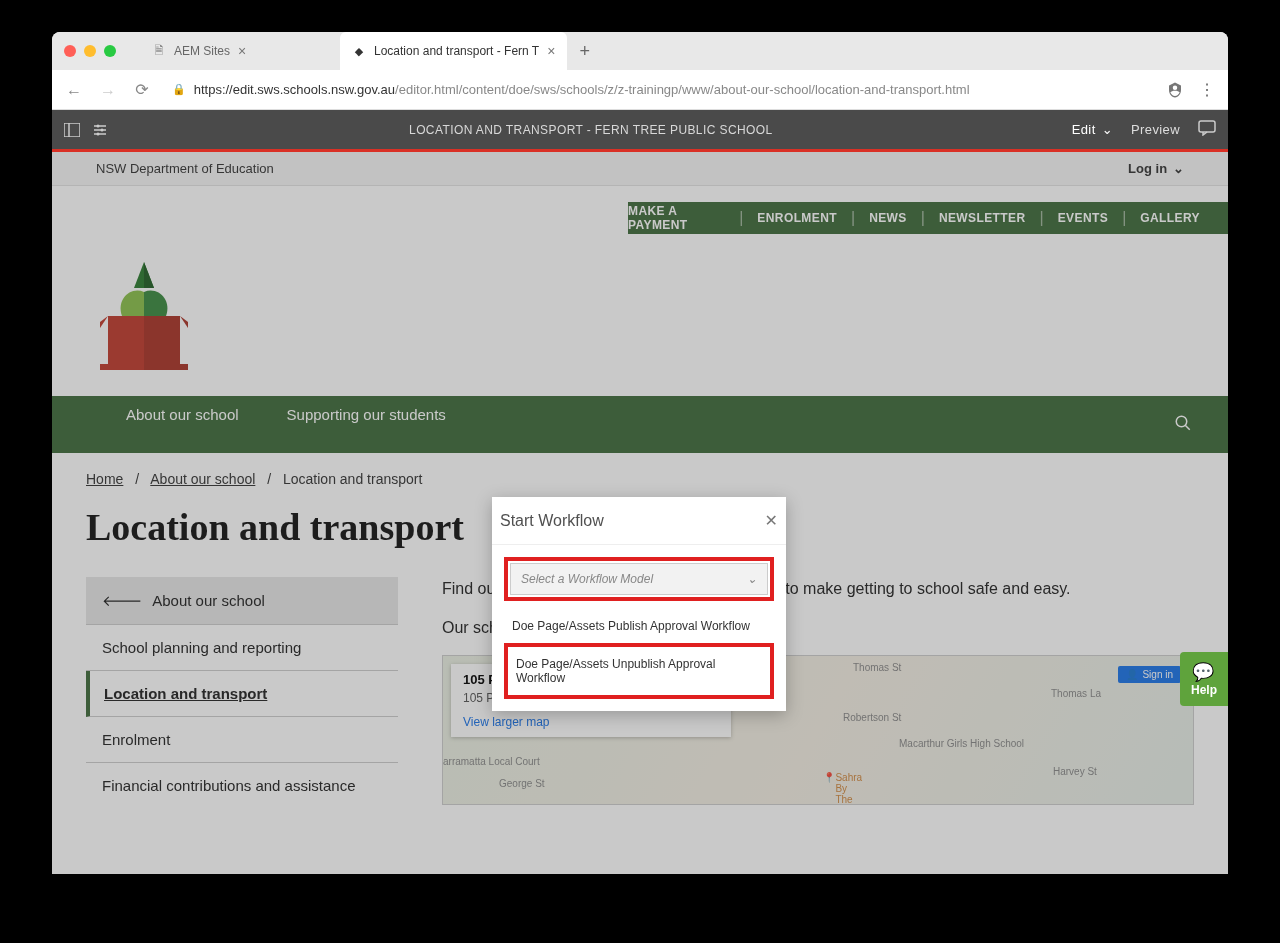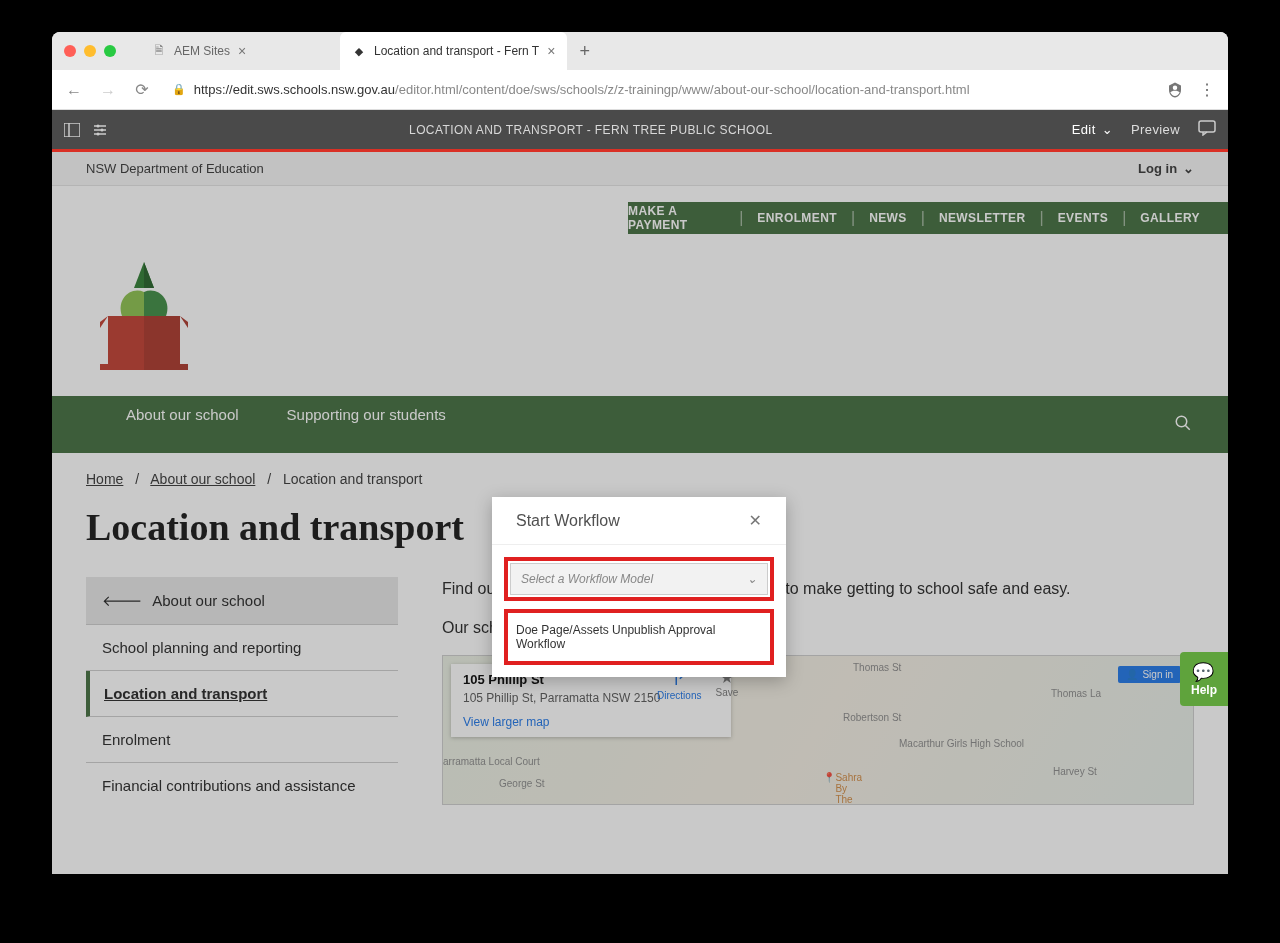--- a/index.html
+++ b/index.html
@@ -24,21 +24,21 @@
 .ext-btn { width: 26px; height: 26px; display: flex; align-items: center; justify-content: center; color: #666; }
 .aem-bar { height: 42px; background: #4a4a4a; border-bottom: 3px solid #d93025; display: flex; align-items: center; padding: 0 12px; color: #ccc; font-size: 12px; letter-spacing: 0.4px; }
 .aem-bar .aem-left { display: flex; gap: 14px; }
 .aem-icon { width: 16px; height: 16px; display: flex; align-items: center; justify-content: center; }
 .aem-title { flex: 1; text-align: center; color: #d8d8d8; font-size: 12px; }
 .aem-right { display: flex; align-items: center; gap: 18px; color: #ddd; font-size: 13px; }
 .aem-edit { color: #fff; font-weight: 500; display: flex; gap: 6px; align-items: center; }
 .content-viewport { position: relative; height: calc(100% - 120px); overflow: hidden; }
 .dim-overlay { position: absolute; inset: 0; background: rgba(60,60,60,0.28); pointer-events: none; z-index: 5; }
 .page-content { position: relative; height: 100%; overflow: hidden; background: #fff; }
-.dept-bar { height: 34px; background: #f6f6f6; display: flex; align-items: center; justify-content: space-between; padding: 0 34px; font-size: 13px; color: #333; border-bottom: 1px solid #e2e2e2; }
+.dept-bar { height: 34px; background: #f6f6f6; display: flex; align-items: center; justify-content: space-between; padding: 0 44px; font-size: 13px; color: #333; border-bottom: 1px solid #e2e2e2; }
 .login { display: flex; align-items: center; gap: 6px; font-weight: 600; }
 .green-ribbon { background: #3e6a39; height: 32px; display: flex; justify-content: space-between; align-items: center; padding-right: 28px; gap: 14px; margin-top: 16px; }
 .ribbon-wrap { display: flex; justify-content: flex-end; }
 .ribbon-link { color: #fff; font-size: 12px; font-weight: 600; letter-spacing: 0.4px; }
 .ribbon-sep { color: rgba(255,255,255,0.5); }
 .school-header { display: flex; align-items: center; padding: 24px 44px 20px; gap: 32px; background: #fff; }
 .logo { width: 100px; position: relative; }
 .hdr-text { flex: 1; }
 .school-name { font-family: Georgia, 'Times New Roman', serif; font-size: 36px; font-weight: 700; color: #1a1a1a; margin-bottom: 8px; }
 .tagline { font-family: Georgia, serif; font-size: 17px; color: #222; margin-bottom: 18px; }
@@ -62,21 +62,21 @@
 .map-card { position: absolute; left: 8px; top: 8px; background: #fff; padding: 8px 12px; width: 280px; box-shadow: 0 1px 4px rgba(0,0,0,0.25); font-size: 12px; }
 .map-card .addr-title { font-weight: 700; font-size: 13px; margin-bottom: 4px; }
 .map-card .addr-sub { color: #555; margin-bottom: 10px; }
 .map-card .larger { color: #1a73e8; }
 .map-actions { position: absolute; left: 214px; top: 12px; display: flex; gap: 14px; }
 .map-act { display: flex; flex-direction: column; align-items: center; font-size: 10px; color: #1a73e8; }
 .map-act.save { color: #777; }
 .map-signin { position: absolute; right: 12px; top: 10px; background: #1a73e8; color: #fff; font-size: 10px; padding: 3px 8px; border-radius: 2px; display: flex; gap: 4px; align-items: center; }
 .help-tab { position: absolute; right: 0; top: 500px; width: 48px; height: 54px; background: #5fa33c; color: #fff; display: flex; flex-direction: column; align-items: center; justify-content: center; font-size: 12px; font-weight: 600; border-radius: 4px 0 0 4px; z-index: 20; }
 .modal { position: absolute; left: 440px; top: 345px; width: 294px; background: #fff; box-shadow: 0 4px 16px rgba(0,0,0,0.25); z-index: 30; }
-.modal-head { display: flex; justify-content: space-between; align-items: center; padding: 14px 24px; border-bottom: 1px solid #eee; }
+.modal-head { display: flex; justify-content: space-between; align-items: center; padding: 14px 8px; border-bottom: 1px solid #eee; }
 .modal-title { font-size: 16px; color: #505050; }
 .modal-close { color: #777; font-size: 16px; cursor: pointer; }
 .modal-body { padding: 12px; }
 .wf-select { border: 4px solid #e02020; padding: 2px; margin-bottom: 8px; }
 .wf-select-inner { border: 1px solid #ccc; background: #f2f2f2; padding: 8px 10px; font-size: 12px; font-style: italic; color: #888; display: flex; justify-content: space-between; align-items: center; }
 .wf-opt { padding: 10px 8px; font-size: 12px; color: #333; }
 .wf-opt-hl { border: 4px solid #e02020; padding: 6px 4px; }
 .tab-favicon { width: 14px; height: 14px; display: inline-flex; align-items: center; justify-content: center; font-size: 11px; }
 .map-labels { position:absolute; inset:0; font-size:10px; color:#888; }
 .map-labels span { position:absolute; }
@@ -285,20 +285,21 @@
         <div class="modal-title">Start Workflow</div>
         <div class="modal-close">✕</div>
       </div>
       <div class="modal-body">
         <div class="wf-select">
           <div class="wf-select-inner">
             <span>Select a Workflow Model</span>
             <span>⌄</span>
           </div>
         </div>
+        <div class="wf-opt">Doe Page/Assets Publish Approval Workflow</div>
         <div class="wf-opt-hl">
           <div class="wf-opt" style="padding:4px;">Doe Page/Assets Unpublish Approval Workflow</div>
         </div>
       </div>
     </div>
 
   </div>
 </div>
 
 </body></html>

